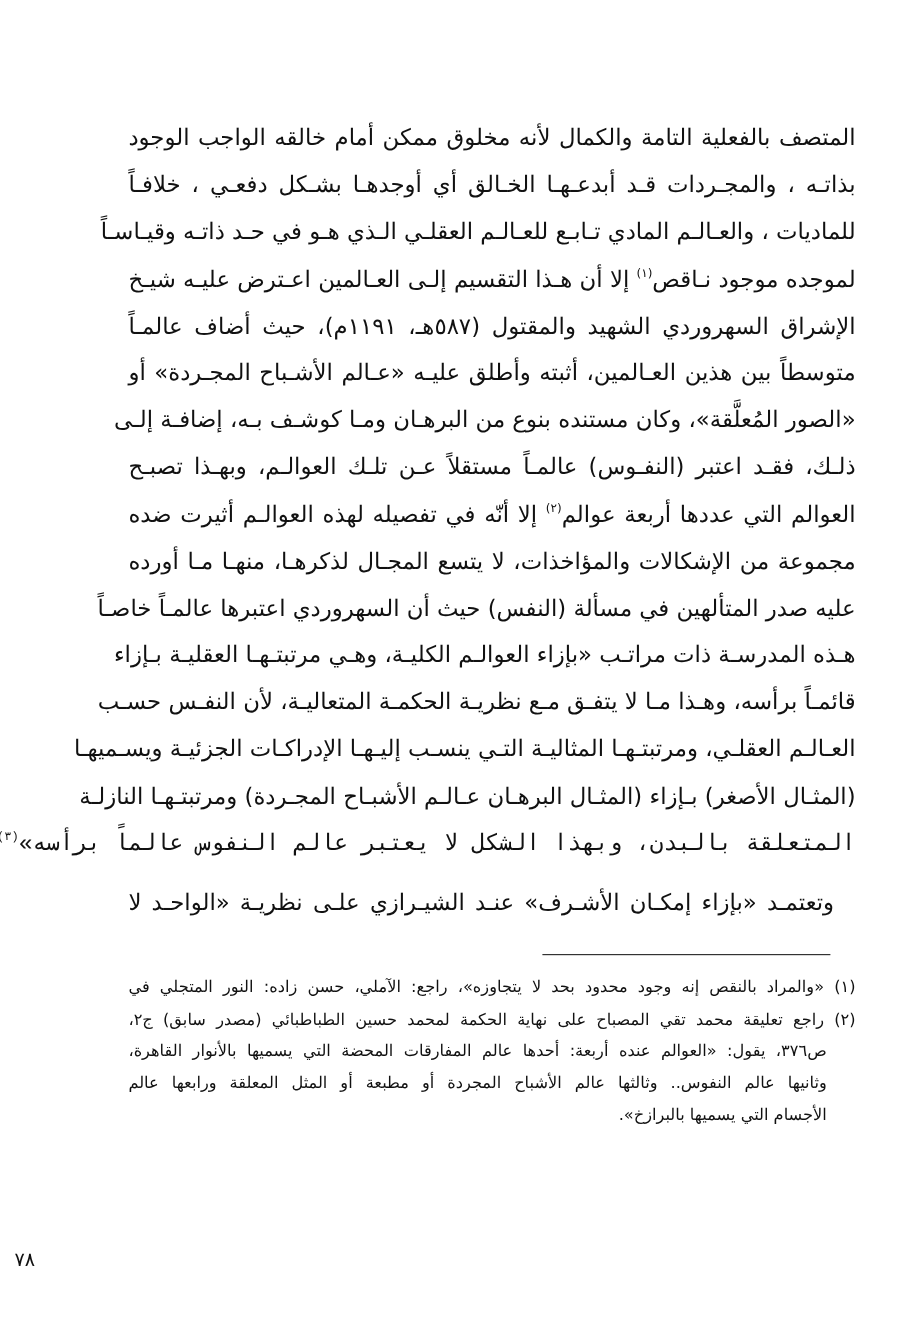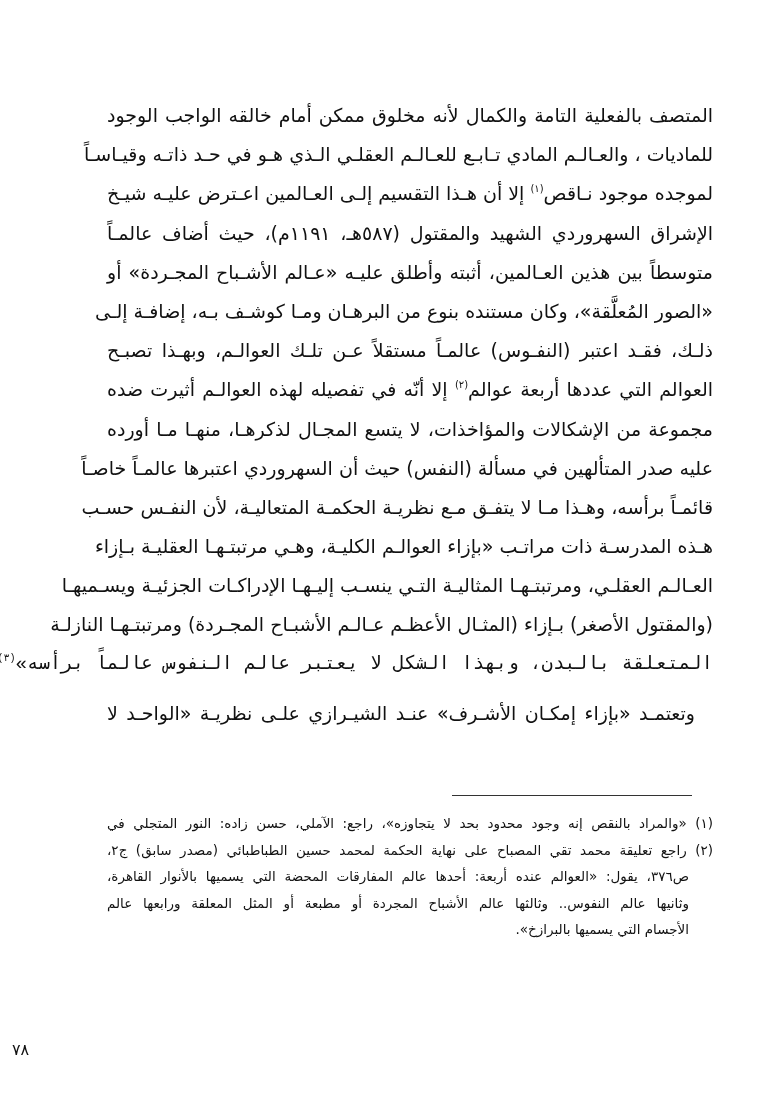--- a/index.html
+++ b/index.html
@@ -84,39 +84,40 @@
     direction: rtl;
   }
 </style>
 </head>
 <body>
 
 <div class="page">
 
   <div class="body-text">
     <div class="line">المتصف بالفعلية التامة والكمال لأنه مخلوق ممكن أمام خالقه الواجب الوجود</div>
+    <div class="line">بذاتـه ، والمجـردات قـد أبدعـهـا الخـالق أي أوجدهـا بشـكل دفعـي ، خلافـاً</div>
     <div class="line">للماديات ، والعـالـم المادي تـابـع للعـالـم العقلـي الـذي هـو في حـد ذاتـه وقيـاسـاً</div>
     <div class="line">
       <span>لموجده موجود نـاقص</span><sup class="fn">(١)</sup>
       <span>إلا أن هـذا التقسيم إلـى العـالمين اعـترض عليـه شيـخ</span>
     </div>
     <div class="line">الإشراق السهروردي الشهيد والمقتول (٥٨٧هـ، ١١٩١م)، حيث أضاف عالمـاً</div>
     <div class="line">متوسطاً بين هذين العـالمين، أثبته وأطلق عليـه «عـالم الأشـباح المجـردة» أو</div>
     <div class="line">«الصور المُعلَّقة»، وكان مستنده بنوع من البرهـان ومـا كوشـف بـه، إضافـة إلـى</div>
     <div class="line">ذلـك، فقـد اعتبر (النفـوس) عالمـاً مستقلاً عـن تلـك العوالـم، وبهـذا تصبـح</div>
     <div class="line">
       <span>العوالم التي عددها أربعة عوالم</span><sup class="fn">(٢)</sup>
       <span>إلا أنّه في تفصيله لهذه العوالـم أثيرت ضده</span>
     </div>
     <div class="line">مجموعة من الإشكالات والمؤاخذات، لا يتسع المجـال لذكرهـا، منهـا مـا أورده</div>
     <div class="line">عليه صدر المتألهين في مسألة (النفس) حيث أن السهروردي اعتبرها عالمـاً خاصـاً</div>
+    <div class="line">هـذه المدرسـة ذات مراتـب «بإزاء العوالـم الكليـة، وهـي مرتبتـهـا العقليـة بـإزاء</div>
     <div class="line">قائمـاً برأسه، وهـذا مـا لا يتفـق مـع نظريـة الحكمـة المتعاليـة، لأن النفـس حسـب</div>
-    <div class="line">هـذه المدرسـة ذات مراتـب «بإزاء العوالـم الكليـة، وهـي مرتبتـهـا العقليـة بـإزاء</div>
     <div class="line">العـالـم العقلـي، ومرتبتـهـا المثاليـة التـي ينسـب إليـهـا الإدراكـات الجزئيـة ويسـميهـا</div>
-    <div class="line">(والمقتول الأصغر) بـإزاء (المثـال الأعظـم عـالـم الأشبـاح المجـردة) ومرتبتـهـا النازلـة</div>
+    <div class="line">(المثـال الأصغر) بـإزاء (المثـال البرهـان عـالـم الأشبـاح المجـردة) ومرتبتـهـا النازلـة</div>
     <div class="line last">
       <span>المتعلقة بالبدن، وبهذا الشكل لا يعتبر عالم النفوس عالماً برأسه»</span><sup class="fn">(٣)</sup>
       <span>.</span>
     </div>
     <div class="para-gap"></div>
     <div class="line indent">وتعتمـد «بإزاء إمكـان الأشـرف» عنـد الشيـرازي علـى نظريـة «الواحـد لا</div>
   </div>
 
   <div class="separator"></div>
 

